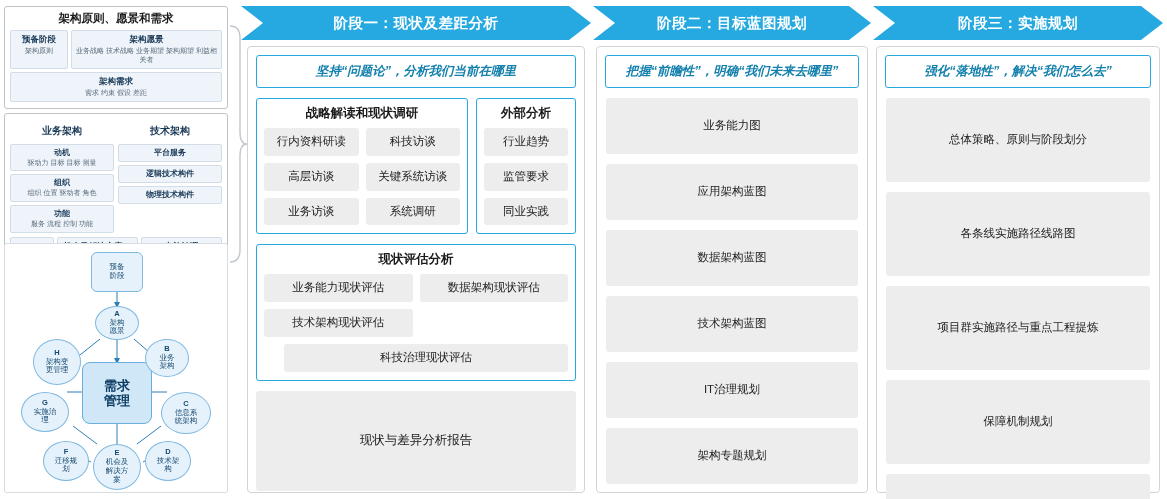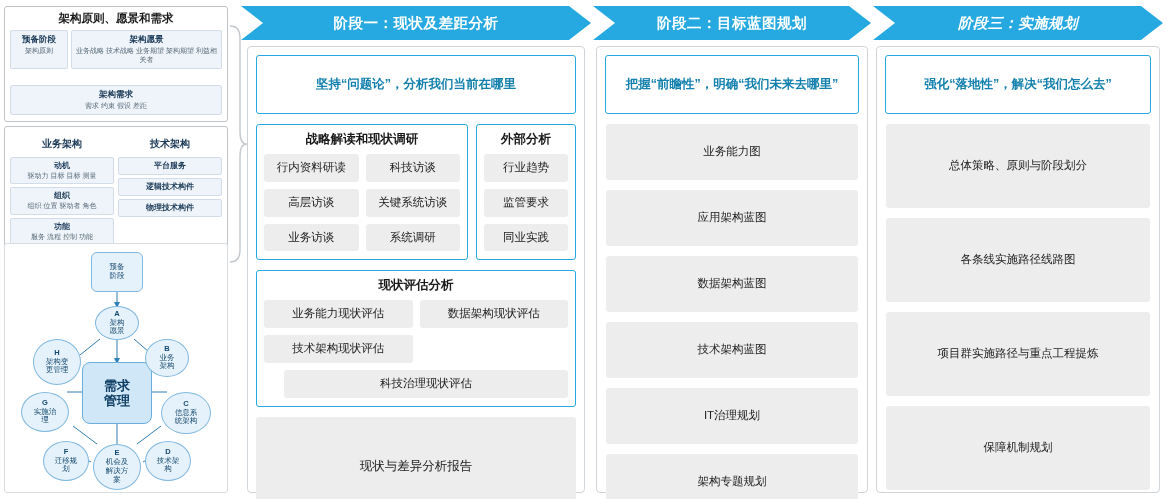--- a/index.html
+++ b/index.html
@@ -122,42 +122,43 @@
     font-size: 14.5px;
     font-weight: bold;
     display: flex; align-items: center; justify-content: center;
     letter-spacing: .5px;
   }
   .ah1 { left: 241px; top: 6px; width: 350px;
          clip-path: polygon(0 0, calc(100% - 22px) 0, 100% 50%, calc(100% - 22px) 100%, 0 100%, 22px 50%); }
   .ah2 { left: 593px; top: 6px; width: 278px;
          clip-path: polygon(0 0, calc(100% - 22px) 0, 100% 50%, calc(100% - 22px) 100%, 0 100%, 22px 50%); }
   .ah3 { left: 873px; top: 6px; width: 290px;
-         clip-path: polygon(0 0, calc(100% - 22px) 0, 100% 50%, calc(100% - 22px) 100%, 0 100%, 22px 50%); font-style: italic; }
+         clip-path: polygon(0 0, calc(100% - 22px) 0, 100% 50%, calc(100% - 22px) 100%, 0 100%, 22px 50%); }
 
   .phase-panel {
     position: absolute;
     border: 1px solid #cfd4d9;
     border-radius: 4px;
     background: #fff;
   }
   .pp1 { left: 247px; top: 46px; width: 338px; height: 447px; }
   .pp2 { left: 596px; top: 46px; width: 272px; height: 447px; }
   .pp3 { left: 876px; top: 46px; width: 284px; height: 447px; }
 
   .slogan {
     border: 1px solid #25a9e0;
     border-radius: 3px;
     color: #1380ad;
     font-size: 12.5px;
     font-weight: bold;
     text-align: center;
-    padding: 20px 4px;
+    padding: 7px 4px;
     margin: 8px 8px 0 8px;
     background: #fff;
+    font-style: italic;
   }
 
   .blue-box {
     border: 1px solid #25a9e0;
     border-radius: 3px;
     margin: 10px 8px 0 8px;
     padding: 6px 7px 8px 7px;
   }
   .bb-title {
     text-align: center;
@@ -215,21 +216,21 @@
         <div class="cell" style="flex:0 0 58px;">
           <b>预备阶段</b>
           <span class="sub">架构原则</span>
         </div>
         <div class="cell">
           <b>架构愿景</b>
           <span class="sub">业务战略 技术战略 业务期望 架构期望 利益相关者</span>
         </div>
       </div>
 
-      <div class="row" style="margin-top:16px;">
+      <div class="row" style="margin-top:3px;">
         <div class="cell">
           <b>架构需求</b>
           <span class="sub">需求  约束  假设  差距</span>
         </div>
       </div>
     </div>
 
     <div class="lf-box" style="margin-top:4px;">
       <div class="triple">
 

